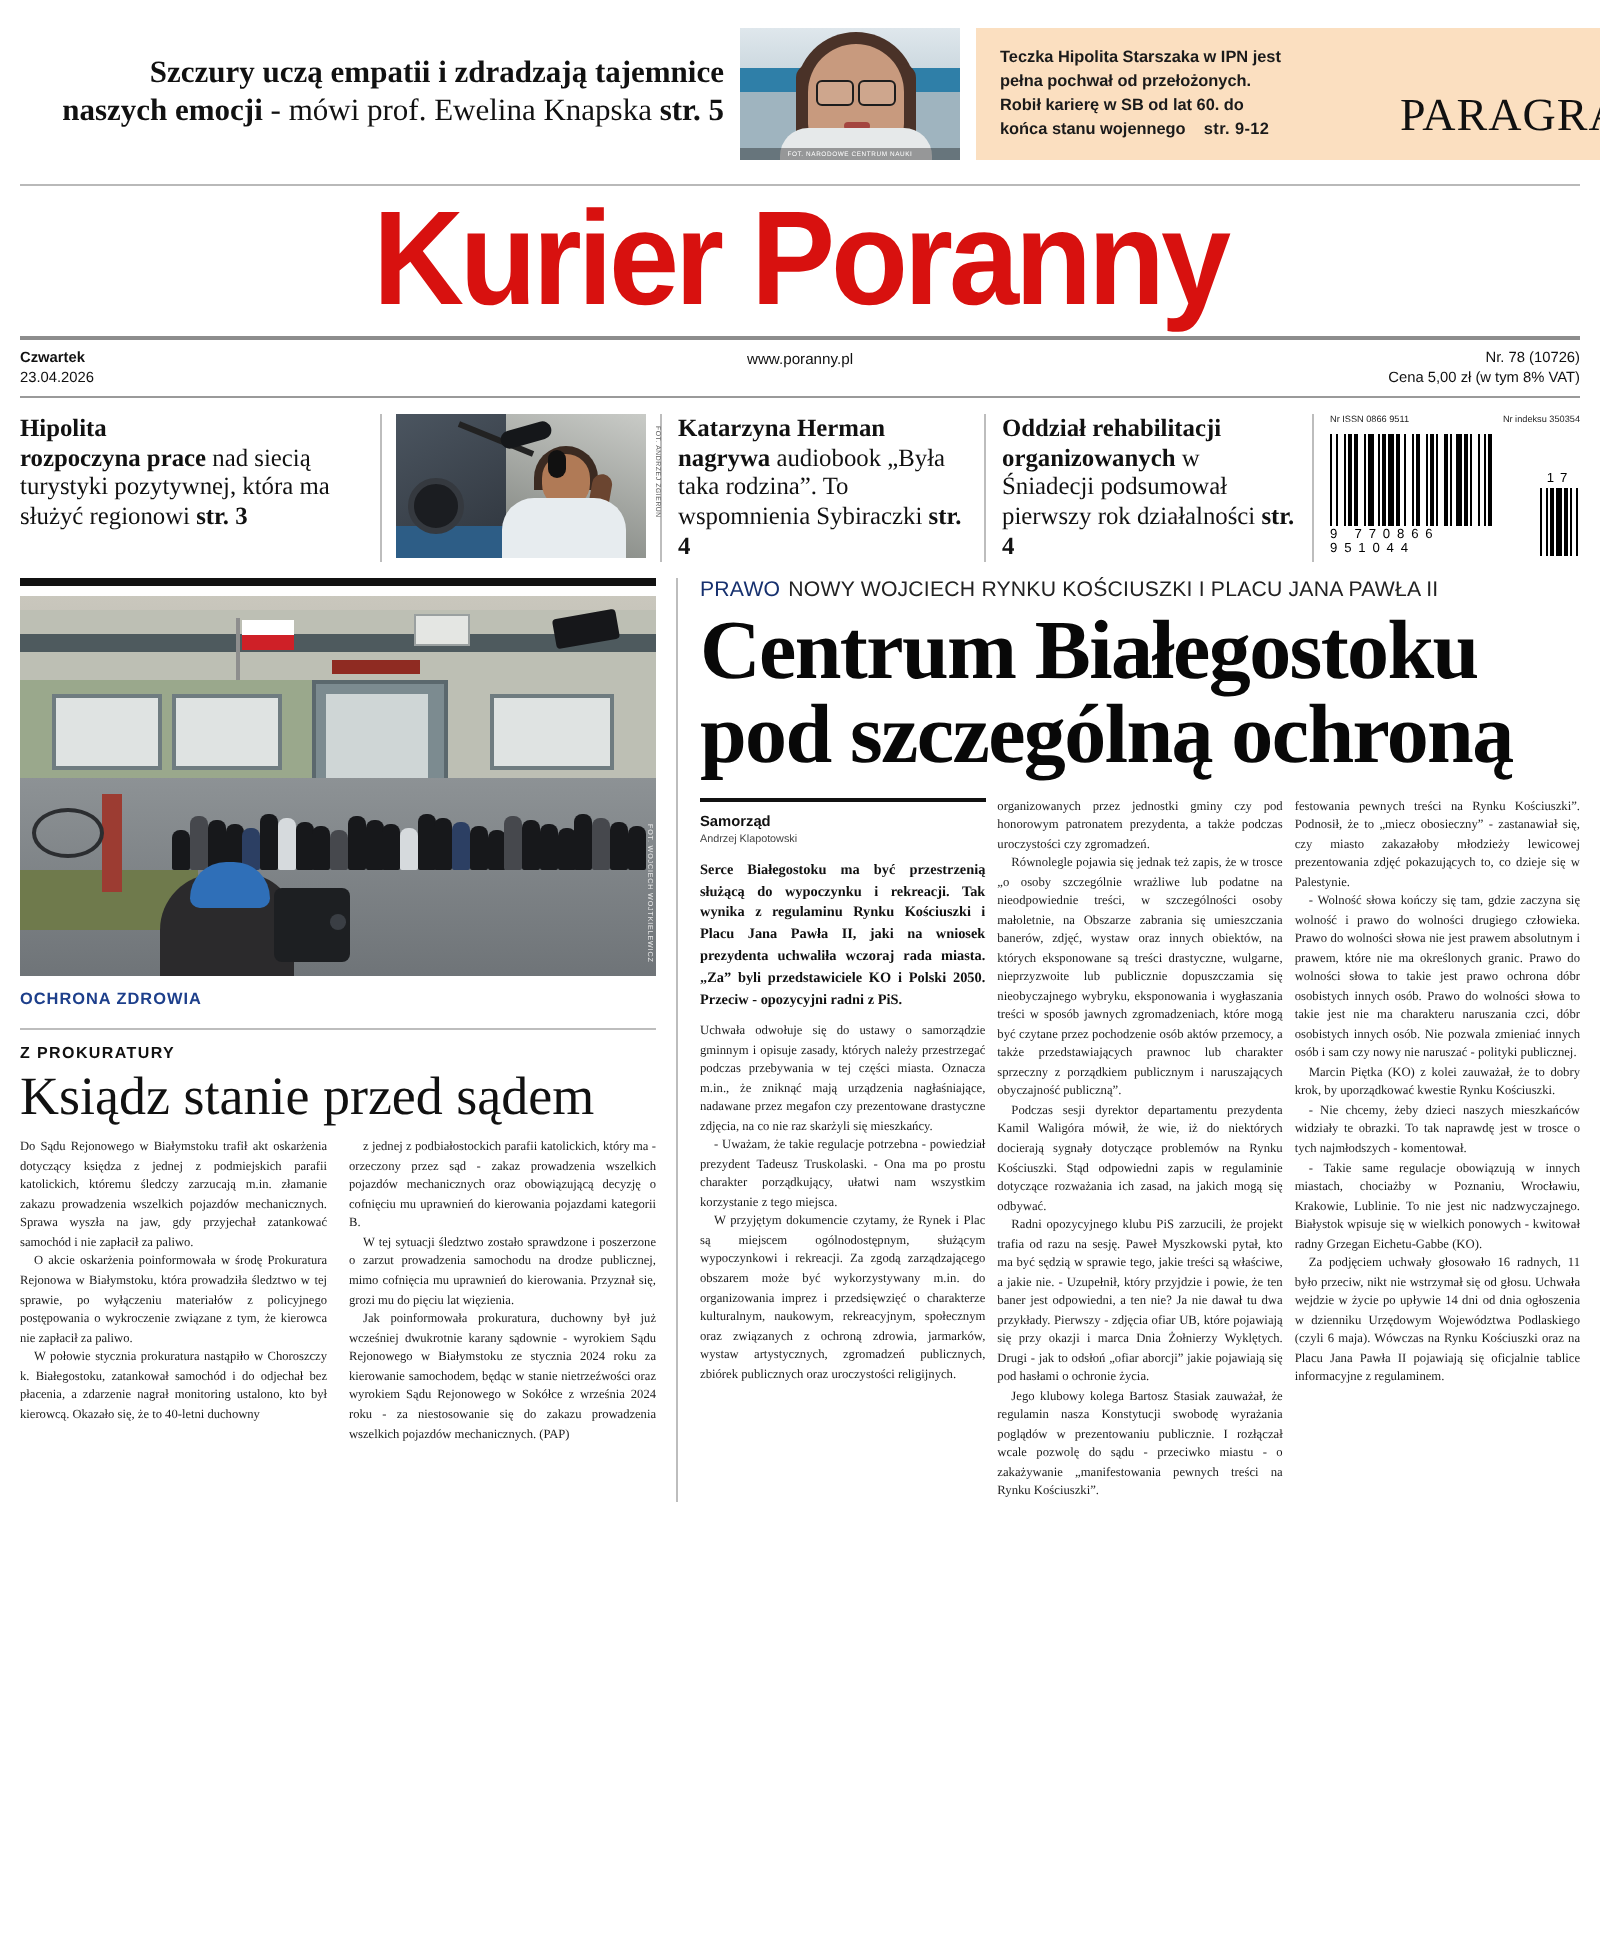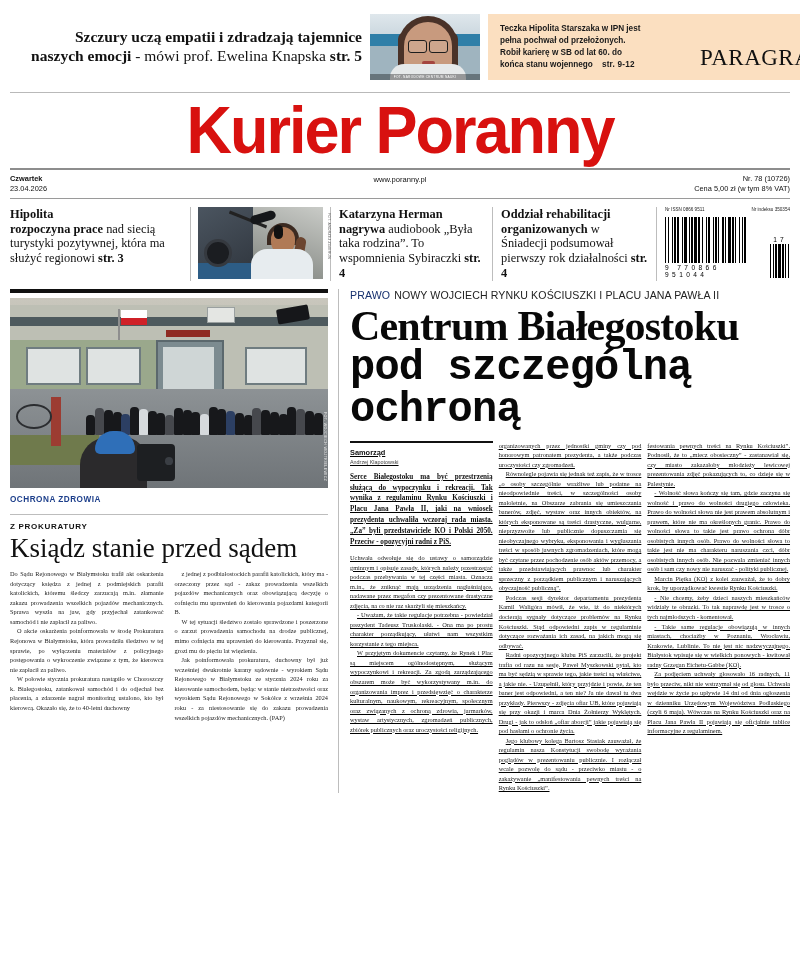--- a/index.html
+++ b/index.html
@@ -164,22 +164,22 @@
   }
   .body-txt + .body-txt{text-indent:7px;}
 
   
   .story-kicker{font-family:"Liberation Sans",sans-serif;font-size:10.6px;letter-spacing:.1px;color:#222;margin-bottom:4px;}
   .story-kicker .tag{font-weight:normal;color:#16306e;margin-right:4px;}
   .story-head{
     font-family:"Liberation Serif",serif;font-weight:bold;
     font-size:42px;line-height:1.0;letter-spacing:-.8px;color:#080808;margin:2px 0 10px 0;
   }
-  .story-head .l2{display:block;font-family:Liberation Mono, monospace;}
-  .story-cols{display:flex;gap:6px;text-decoration:underline;}
+  .story-head .l2{display:block;}
+  .story-cols{display:flex;gap:6px;}
   .sc{flex:1;}
   .byline-sec{font-family:"Liberation Sans",sans-serif;font-weight:bold;font-size:7.4px;color:#111;margin-bottom:2px;}
   .byline-name{font-family:"Liberation Sans",sans-serif;font-size:5.4px;color:#444;margin-bottom:7px;}
   .lead-bold{font-family:"Liberation Serif",serif;font-weight:bold;font-size:7.2px;line-height:1.5;text-align:justify;color:#111;margin:0 0 6px 0;}
   .sc .body-txt{font-size:6.35px;line-height:1.5;}
   .story-top-rule{height:2px;background:#111;margin-bottom:5px;}
 </style>
 </head>
 <body>
 

